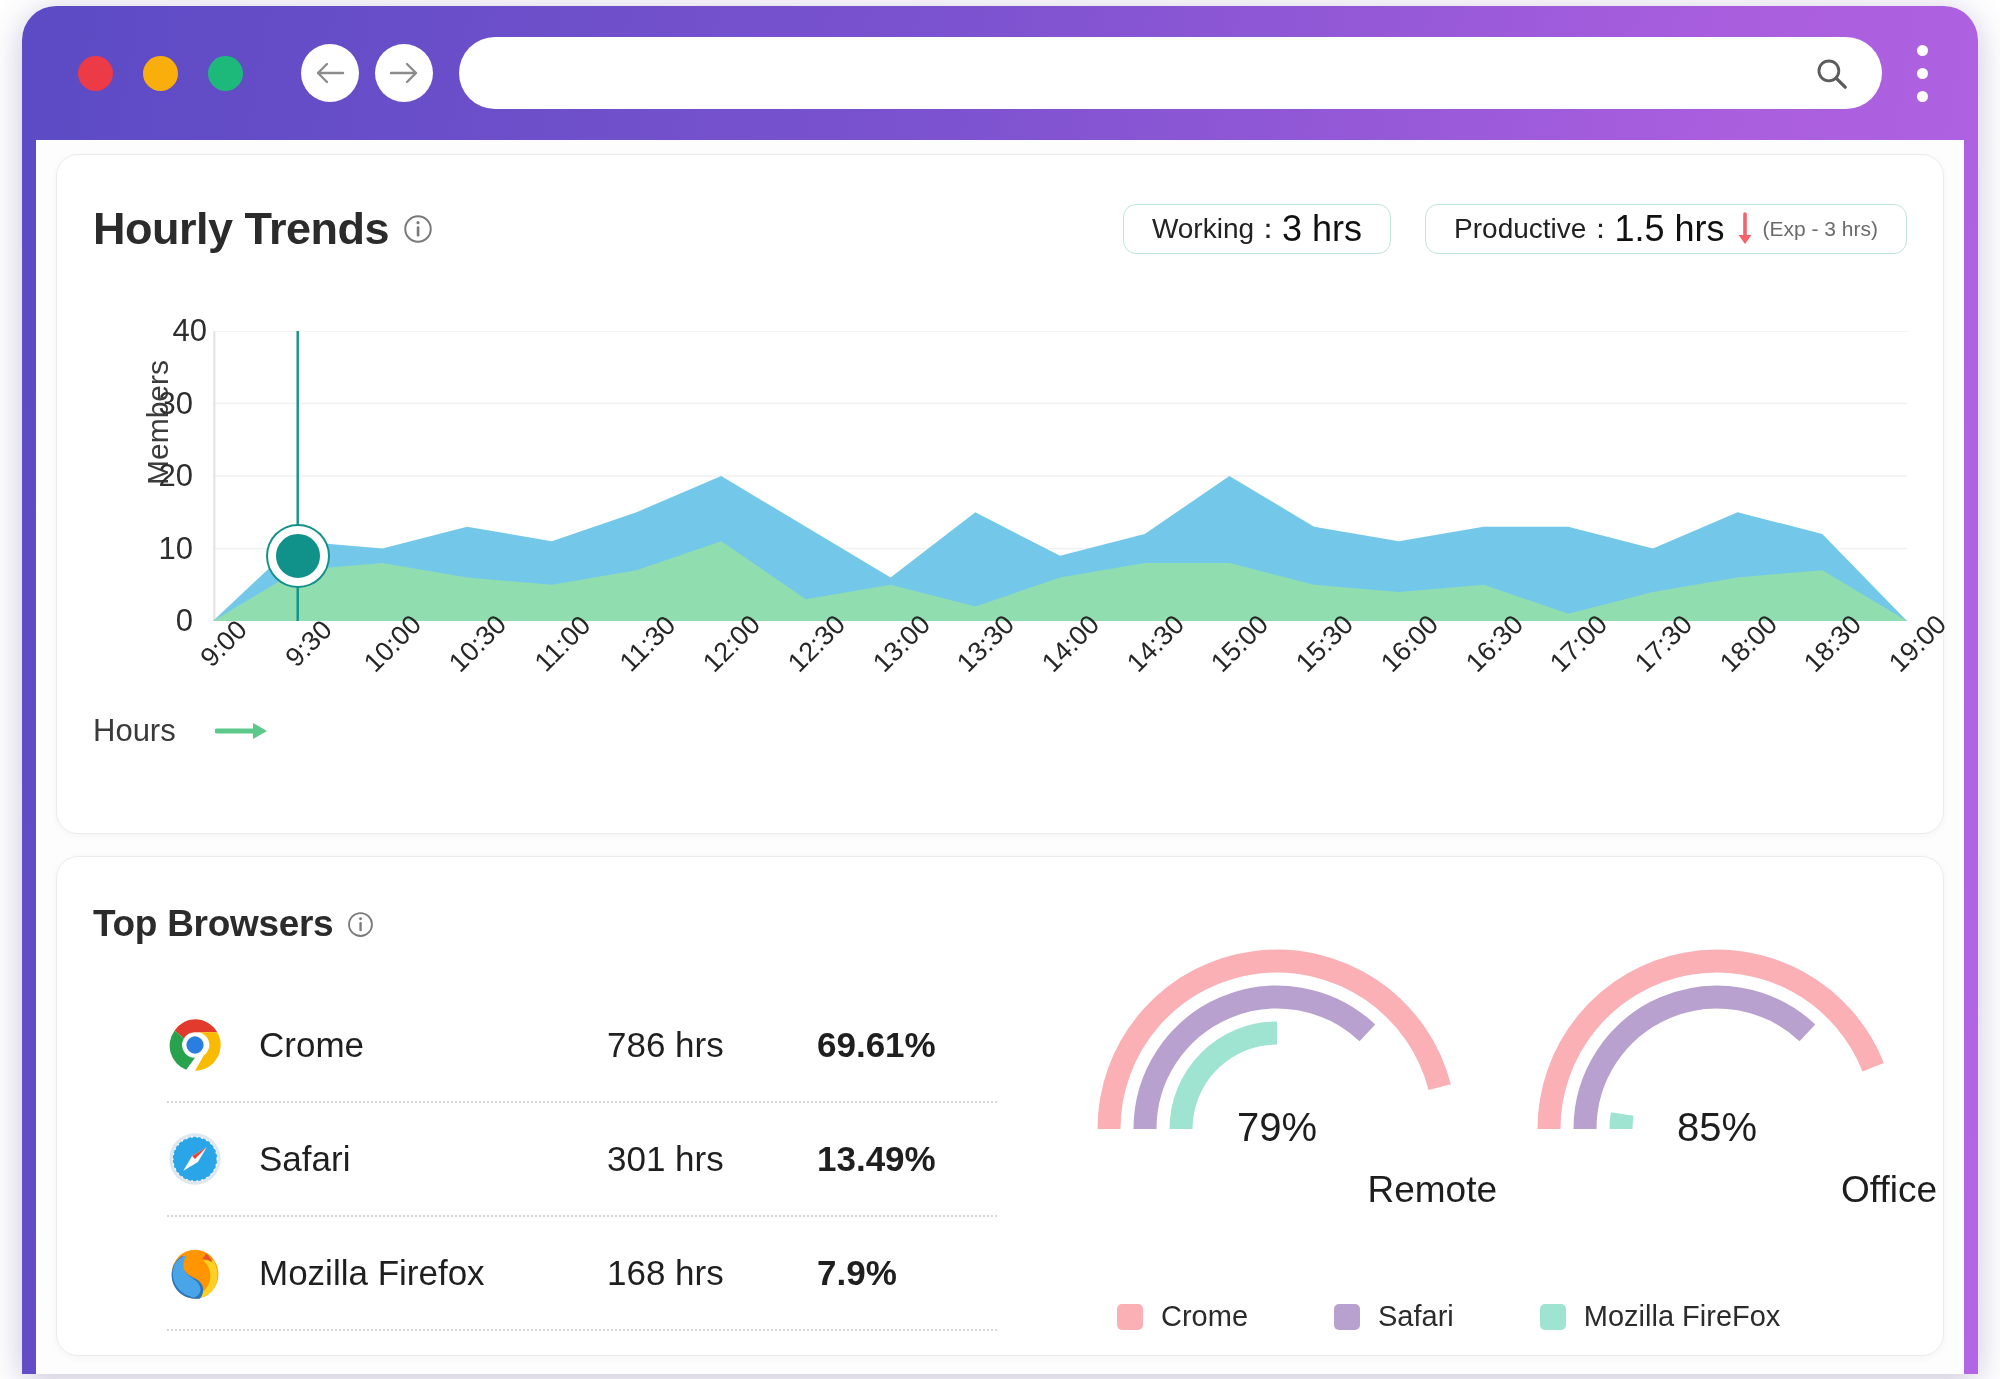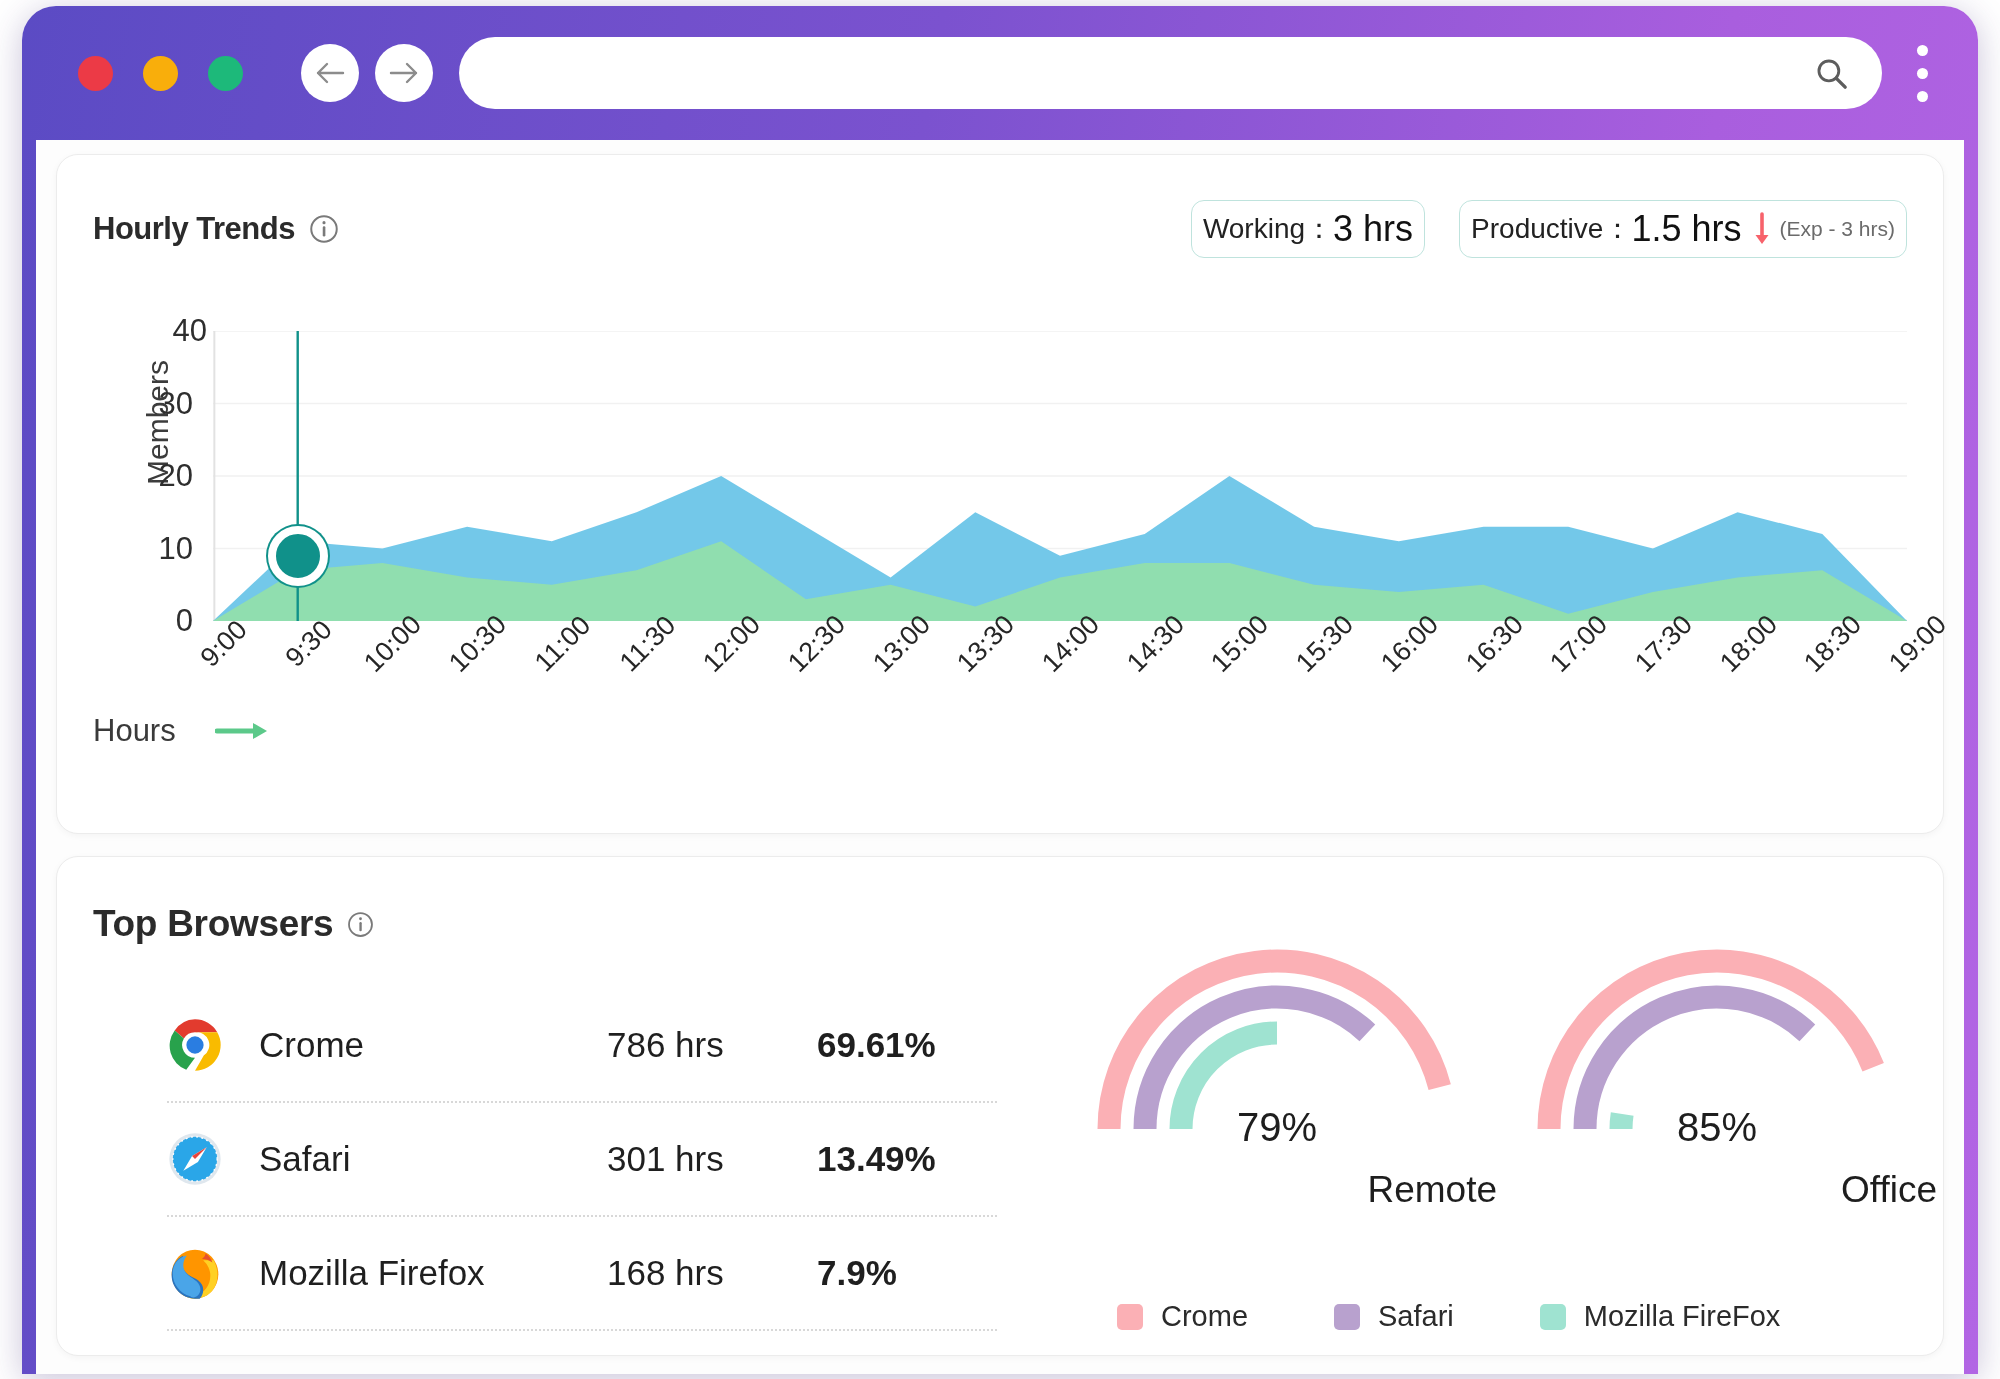--- a/index.html
+++ b/index.html
@@ -67,35 +67,35 @@
     border: 1.5px solid #ececec;
     border-radius: 22px;
     box-shadow: 0 2px 7px rgba(0,0,0,.04);
   }
   .card-trends { height: 680px; padding: 46px 36px 0 36px; position: relative; }
   .card-browsers { margin-top: 22px; height: 500px; padding: 46px 36px 0 36px; position: relative; }
 
   
   .trends-head { display: flex; align-items: center; height: 56px; }
   .title {
-    font-size: 31px; font-weight: 700; color: #2b2b2b;
+    font-size: 45px; font-weight: 700; color: #2b2b2b;
     letter-spacing: -.5px; white-space: nowrap;
   }
   .info-ic { margin-left: 14px; flex: 0 0 auto; }
   .legend-inline { display: flex; align-items: center; gap: 46px; margin-left: 70px; }
   .lg { display: flex; align-items: center; gap: 18px; white-space: nowrap; }
   .lg-dot { width: 26px; height: 26px; border-radius: 50%; }
   .lg-dot.blue { background: #6cc5e8; }
   .lg-dot.green { background: #93dfa9; }
   .lg-txt { font-size: 33px; color: #303030; font-weight: 400; }
   .badges { display: flex; gap: 34px; margin-left: auto; }
   .badge {
     border: 1.6px solid #bfe3dd; border-radius: 13px;
-    height: 58px; display: flex; align-items: center;
-    padding: 0 11px; white-space: nowrap;
+    height: 50px; display: flex; align-items: center;
+    padding: 0 28px; white-space: nowrap;
   }
   .badge-txt { font-size: 28px; color: #222; }
   .badge-val { font-size: 36px; color: #111; }
   .arrow-dn { margin: 0 8px 0 12px; }
   .badge-exp { font-size: 21px; color: #6b6b6b; }
 
   
   .chart-wrap { position: absolute; left: 36px; top: 160px; right: 36px; bottom: 18px; }
   .ylabel {
     position: absolute; left: 48px; top: 170px;

